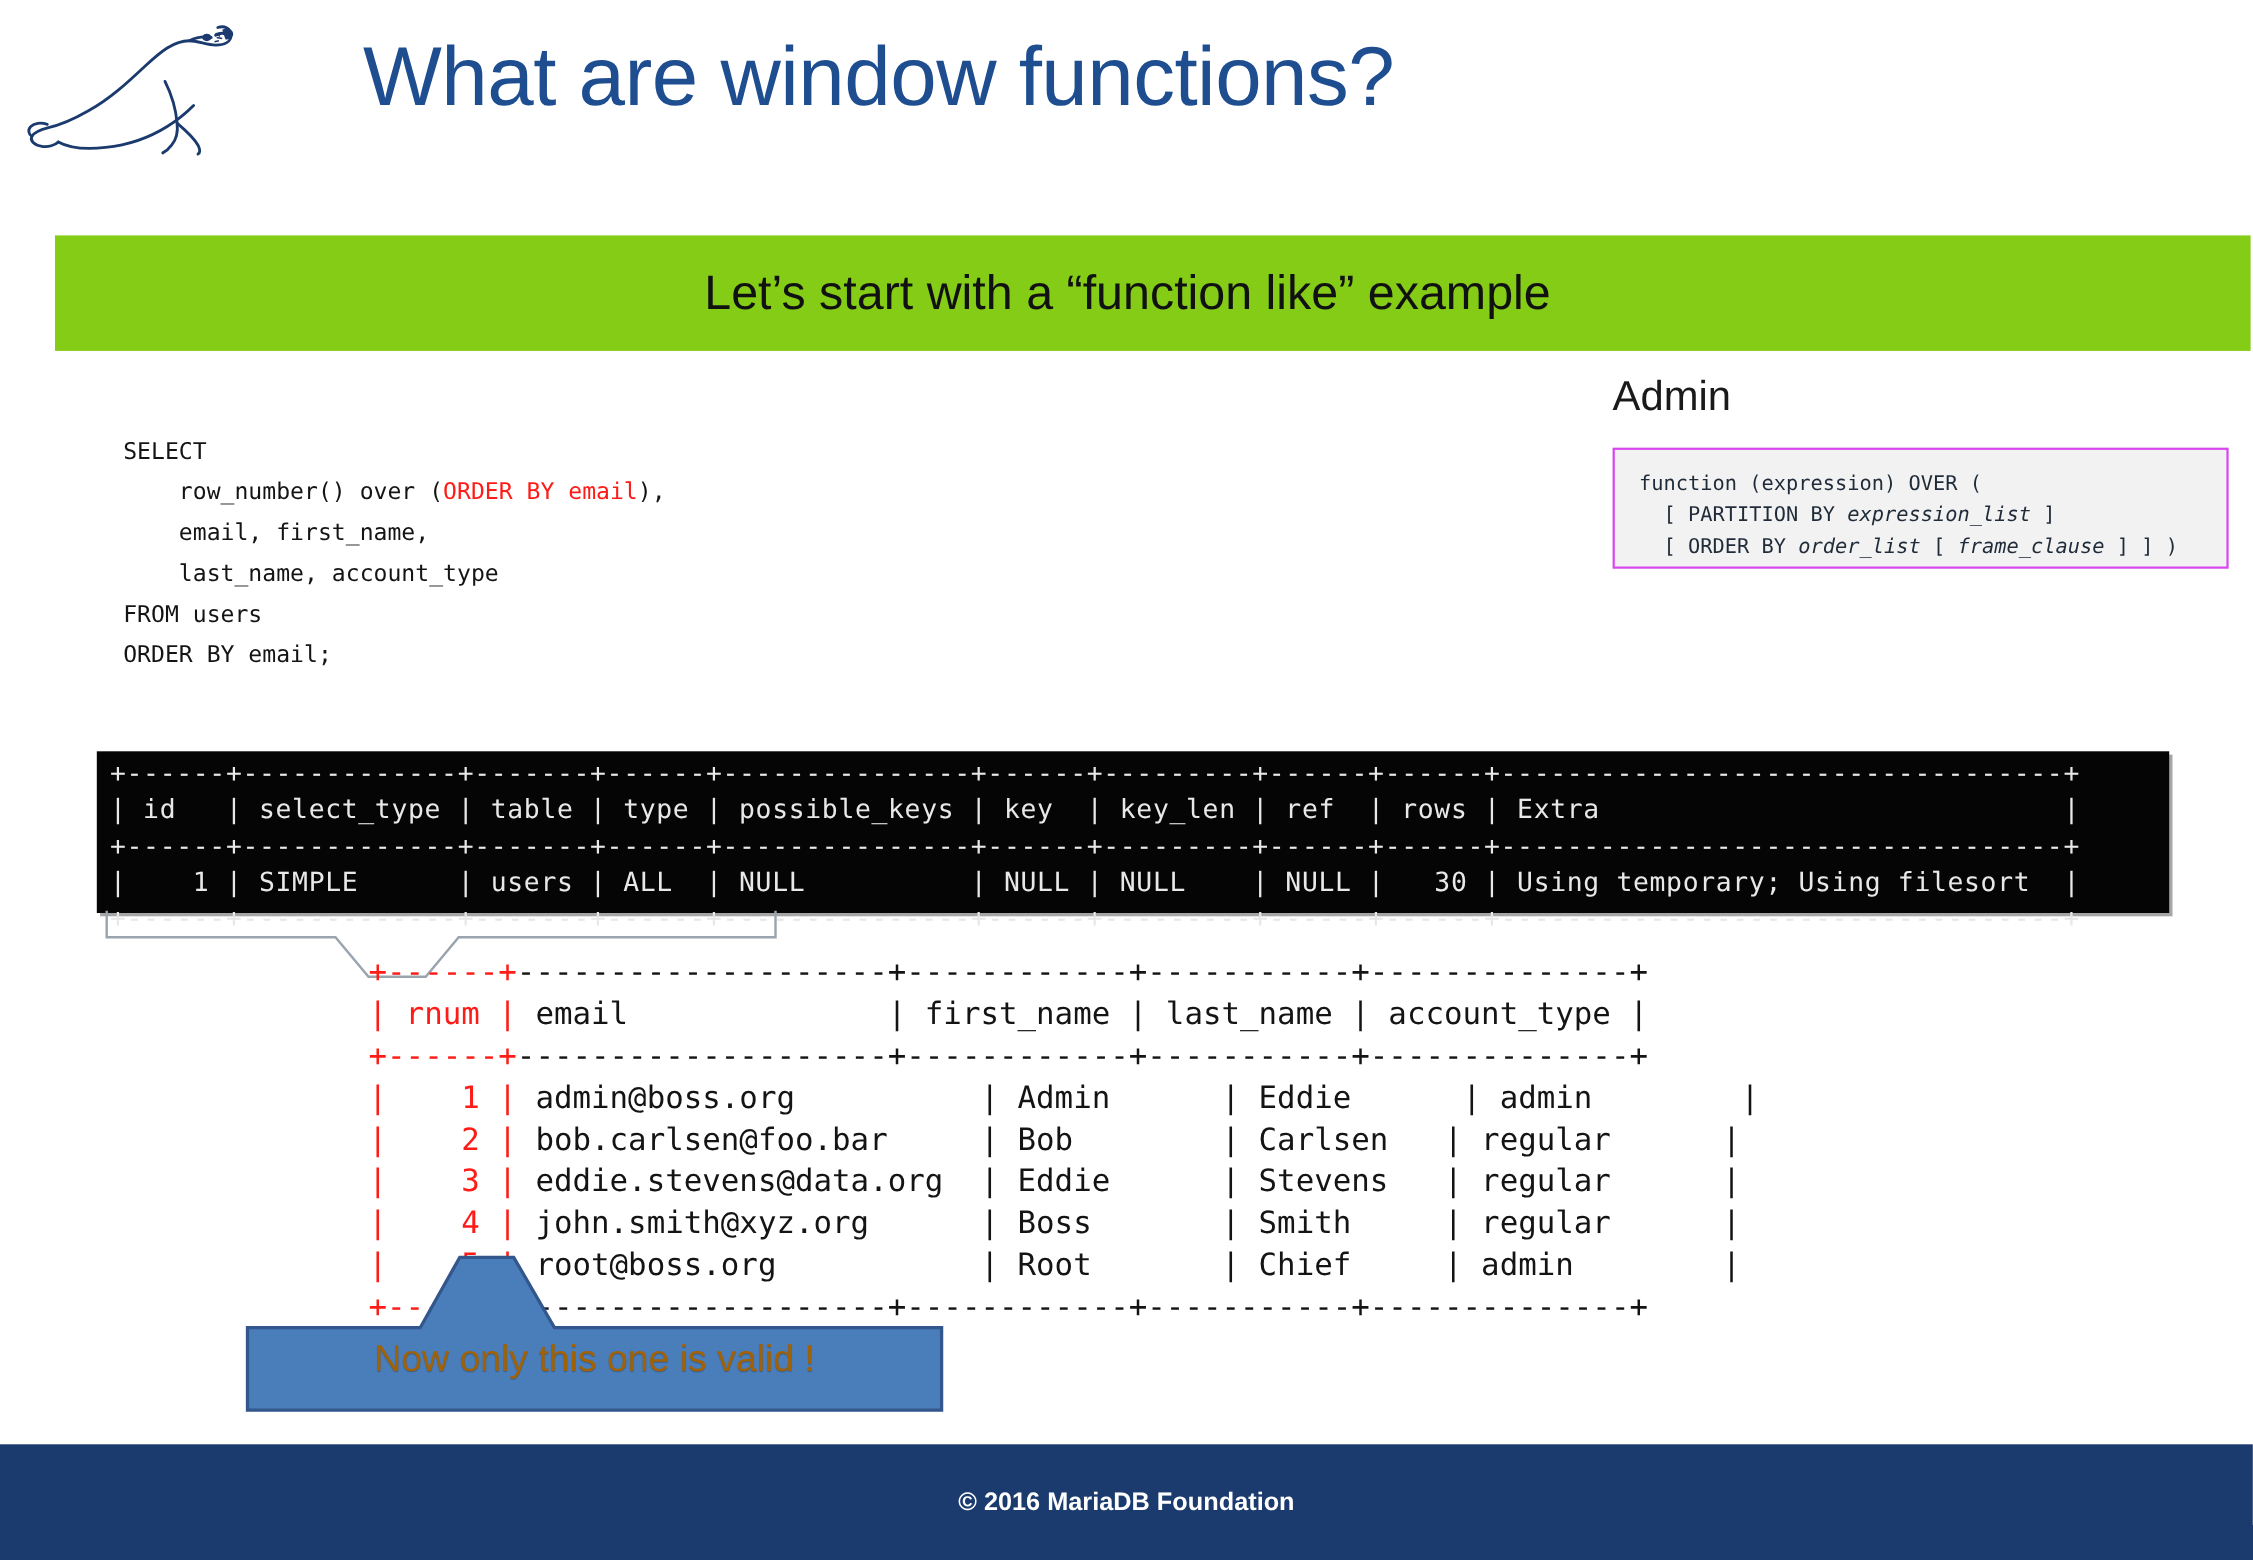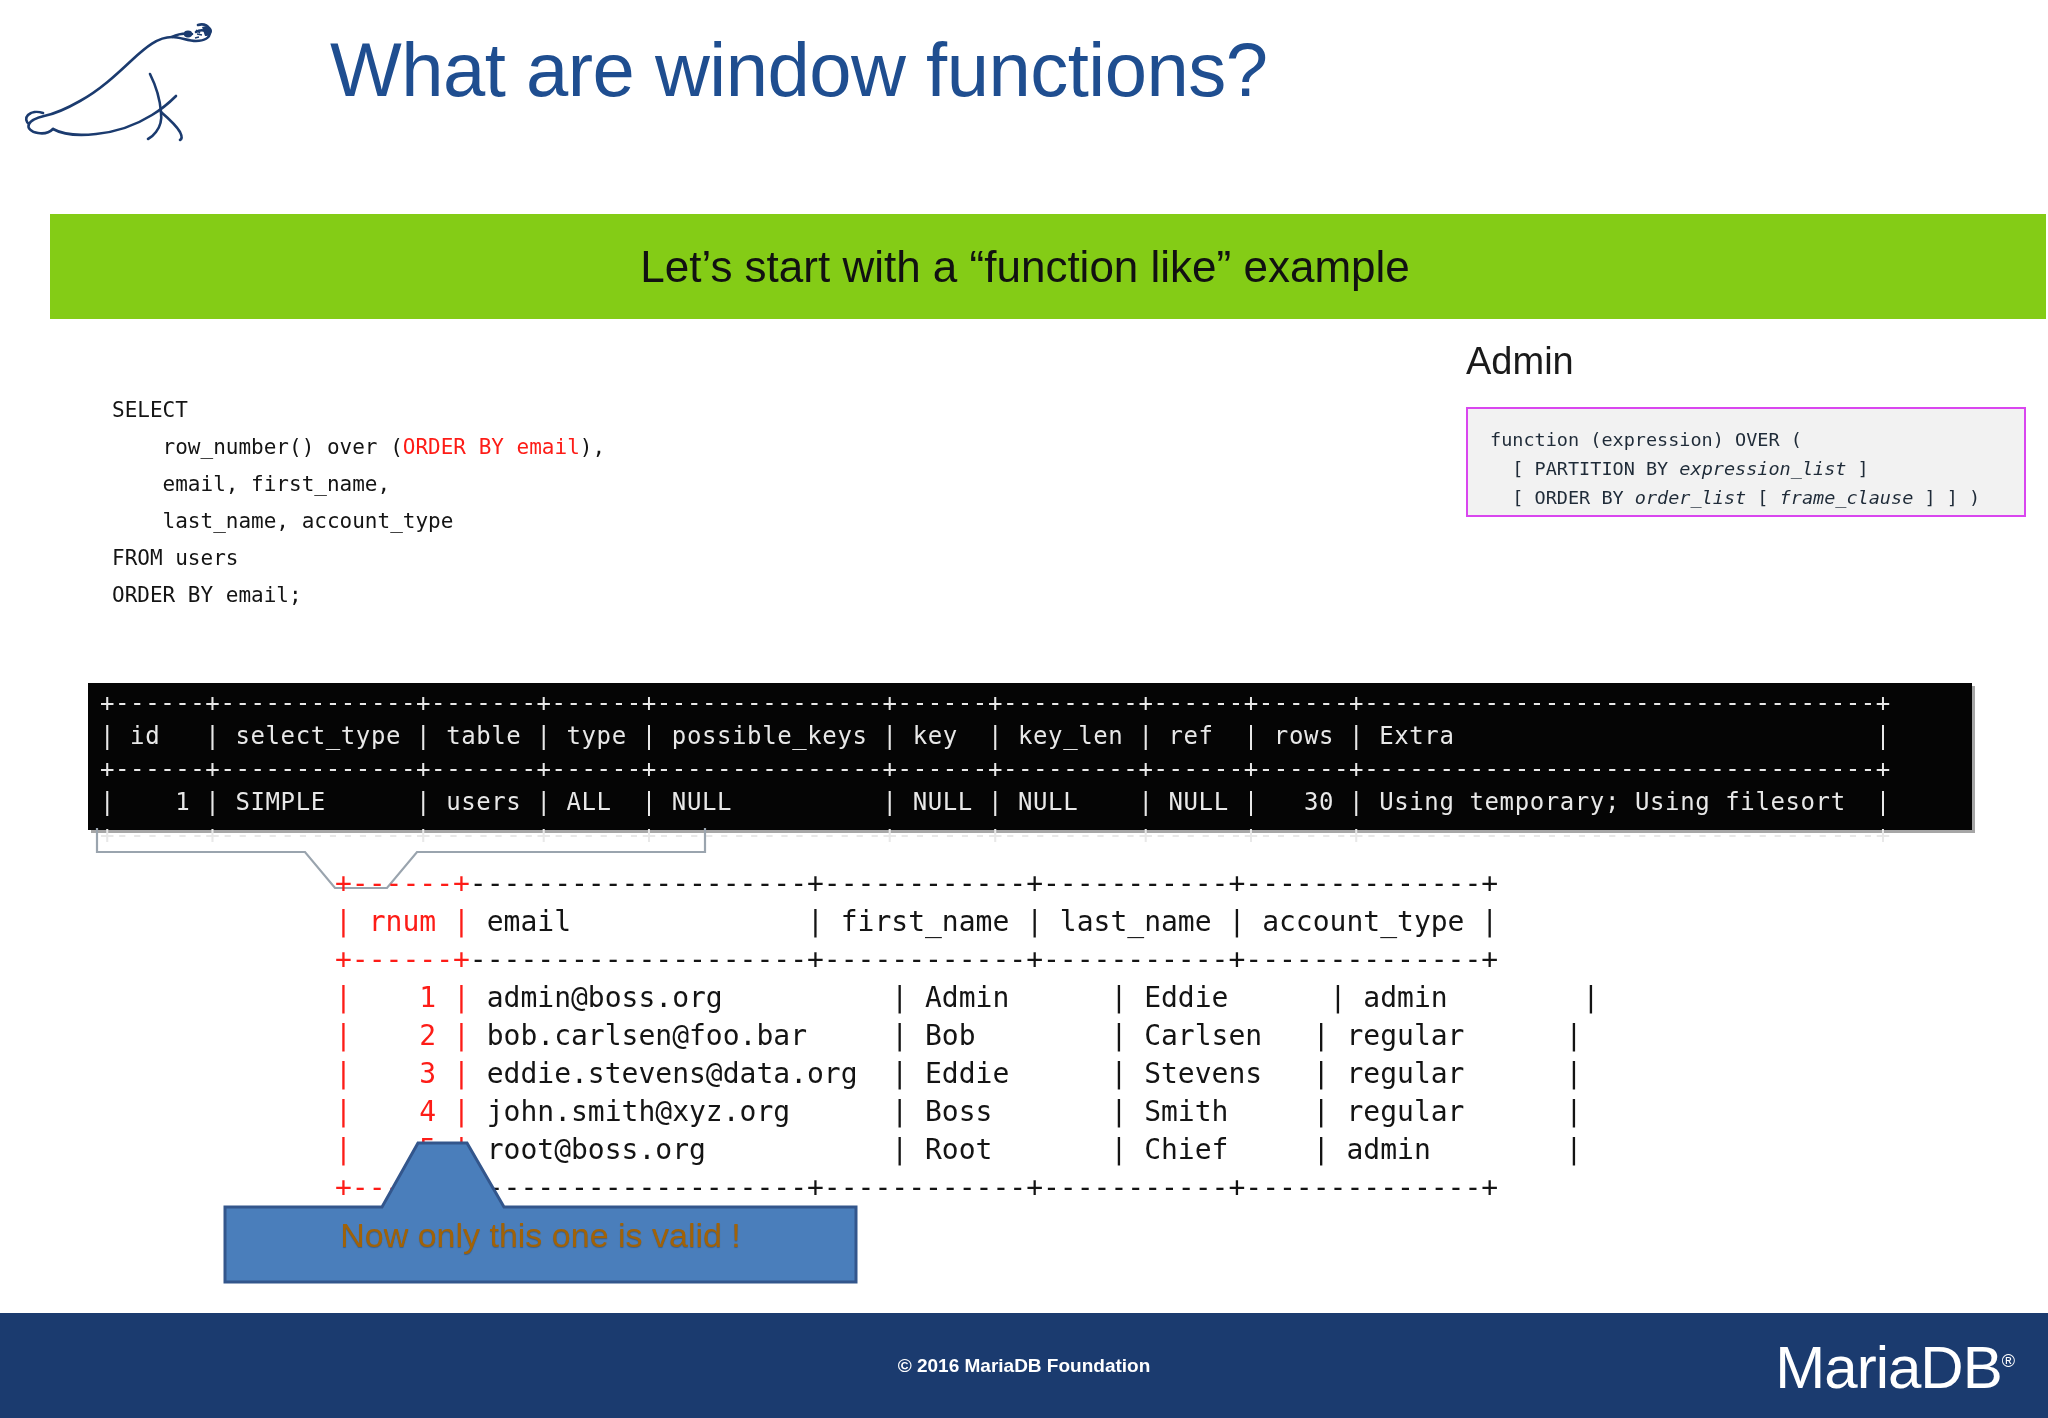--- a/index.html
+++ b/index.html
@@ -185,21 +185,21 @@
   }
   #footer-copyright {
     position: absolute;
     left: 0;
     top: 0;
     width: 2048px;
     height: 105px;
     display: flex;
     align-items: center;
     justify-content: center;
-    font-size: 19px;
+    font-size: 23px;
     font-weight: bold;
     color: #ffffff;
     white-space: nowrap;
   }
   #footer-brand {
     position: absolute;
     right: 34px;
     top: 20px;
     font-size: 60px;
     font-weight: 300;
@@ -279,14 +279,13 @@
 <div id="callout-box">
   <svg viewBox="0 0 637 100" style="position:absolute;left:0;top:0;width:637px;height:100px;overflow:visible;">
     <path d="M3,22 L160,22 L196,-42 L245,-42 L282,22 L634,22 L634,97 L3,97 Z" fill="#4a7ebb" stroke="#2f5party"></path>
     <path d="M3,22 L160,22 L196,-42 L245,-42 L282,22 L634,22 L634,97 L3,97 Z" fill="#4a7ebb" stroke="#33568c" stroke-width="3"></path>
   </svg>
   <div id="callout-text">Now only this one is valid !</div>
 </div>
 
 <div id="footer-bar">
   <div id="footer-copyright">© 2016 MariaDB Foundation</div>
-  <div id="footer-brand"><span>MariaDB</span><span class="reg">®</span></div>
 </div>
 
 </body></html>

